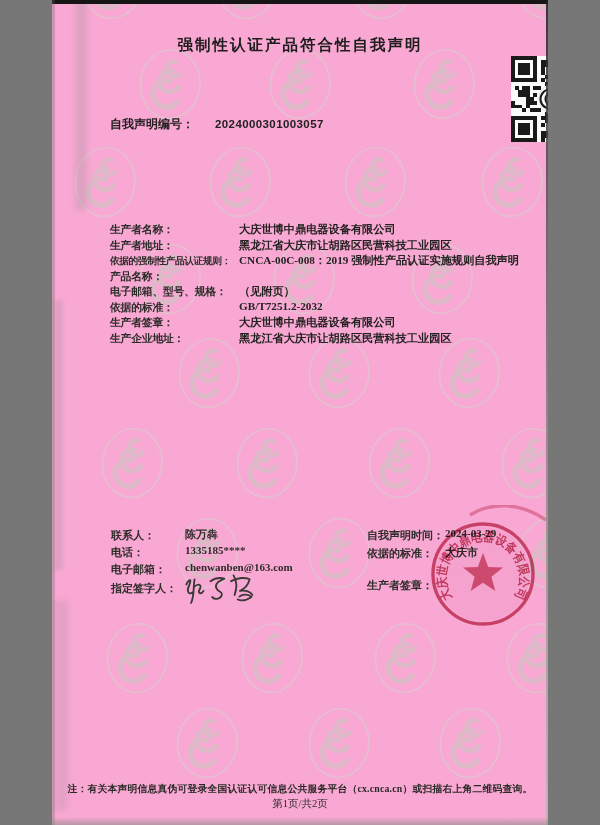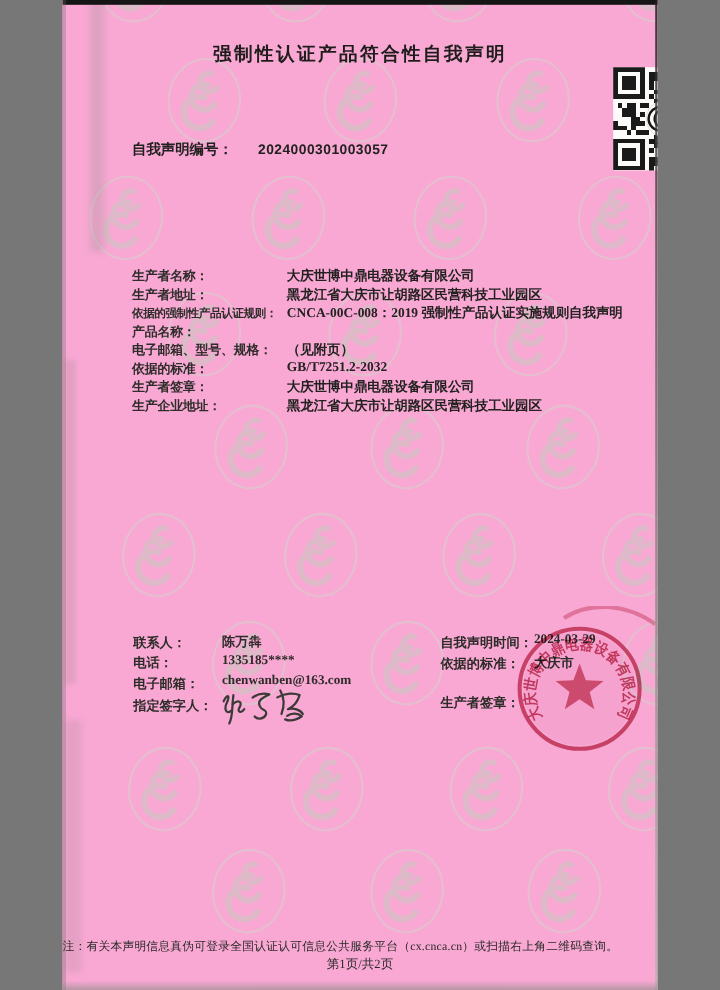--- a/index.html
+++ b/index.html
@@ -42,22 +42,22 @@
   .clabel{position:absolute;left:0;top:1px;font-size:11px;font-weight:600;white-space:nowrap;}
   .cvalue{position:absolute;left:74px;top:0;font-size:11px;font-weight:600;white-space:nowrap;font-family:Liberation Serif, serif;}
   .meta{position:absolute;left:315px;top:527px;z-index:3;}
   .meta .row{position:relative;height:17.5px;}
   .meta .row.seal-row{margin-top:15px;}
   .mlabel{position:absolute;left:0;top:1px;font-size:11px;font-weight:700;white-space:nowrap;}
   .mvalue{position:absolute;left:78px;top:0;font-size:11px;font-weight:bold;white-space:nowrap;}
   .signature{position:absolute;left:130px;top:569px;z-index:4;transform:rotate(-3deg);}
   .stamp{position:absolute;left:368px;top:505px;width:150px;height:135px;z-index:5;mix-blend-mode:multiply;opacity:.93;}
   .qr{position:absolute;left:459px;top:56px;width:86px;height:86px;z-index:4;background:#fcfbf9;}
-  .note{position:absolute;left:0;top:783px;width:100%;z-index:3;
-    font-size:9.8px;font-weight:normal;color:#2a2926;letter-spacing:.2px;}
+  .note{position:absolute;left:0;top:783px;width:100%;text-align:center;z-index:3;
+    font-size:9.8px;font-weight:bold;color:#2a2926;letter-spacing:.2px;}
   .pageno{position:absolute;left:0;top:797px;width:100%;text-align:center;z-index:3;font-size:10.5px;color:#2a2926;}
 </style>
 </head>
 <body>
 
 <div class="page">
 
   <div id="wm-layer">
       <div class="wm" style="left: 60px; top: -14px;">
 <svg width="66" height="74" viewBox="0 0 100 112">

